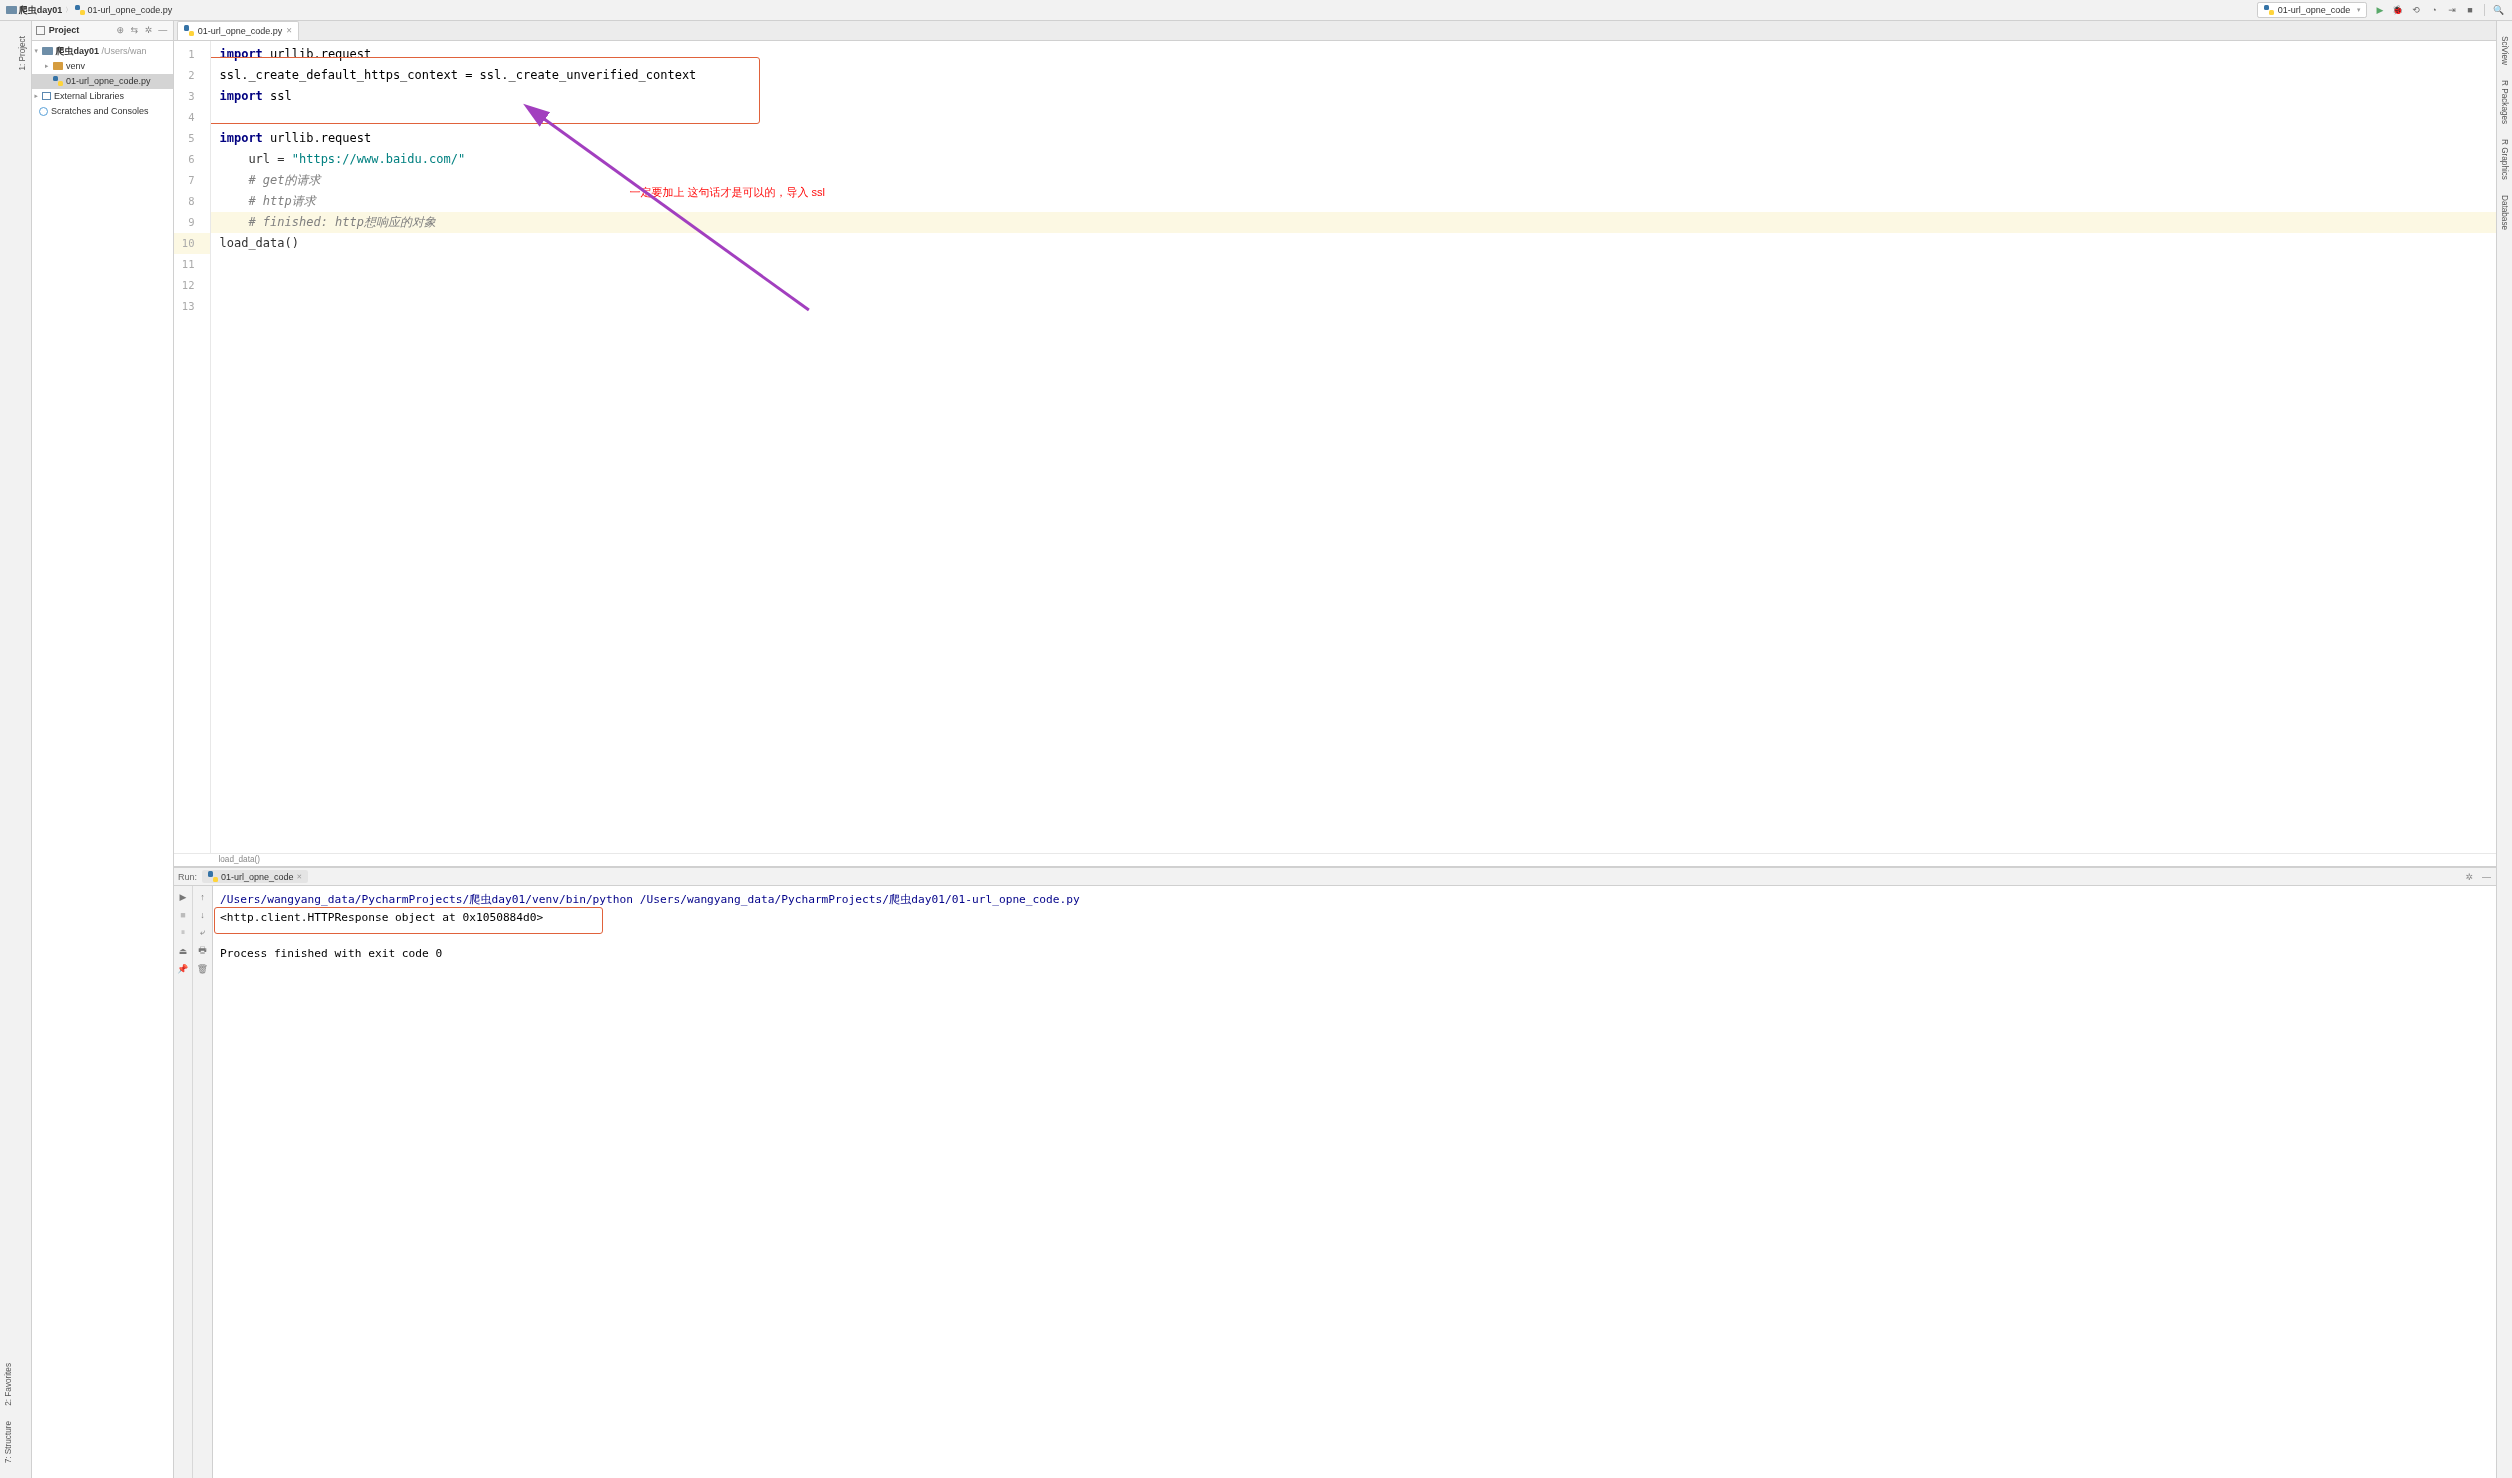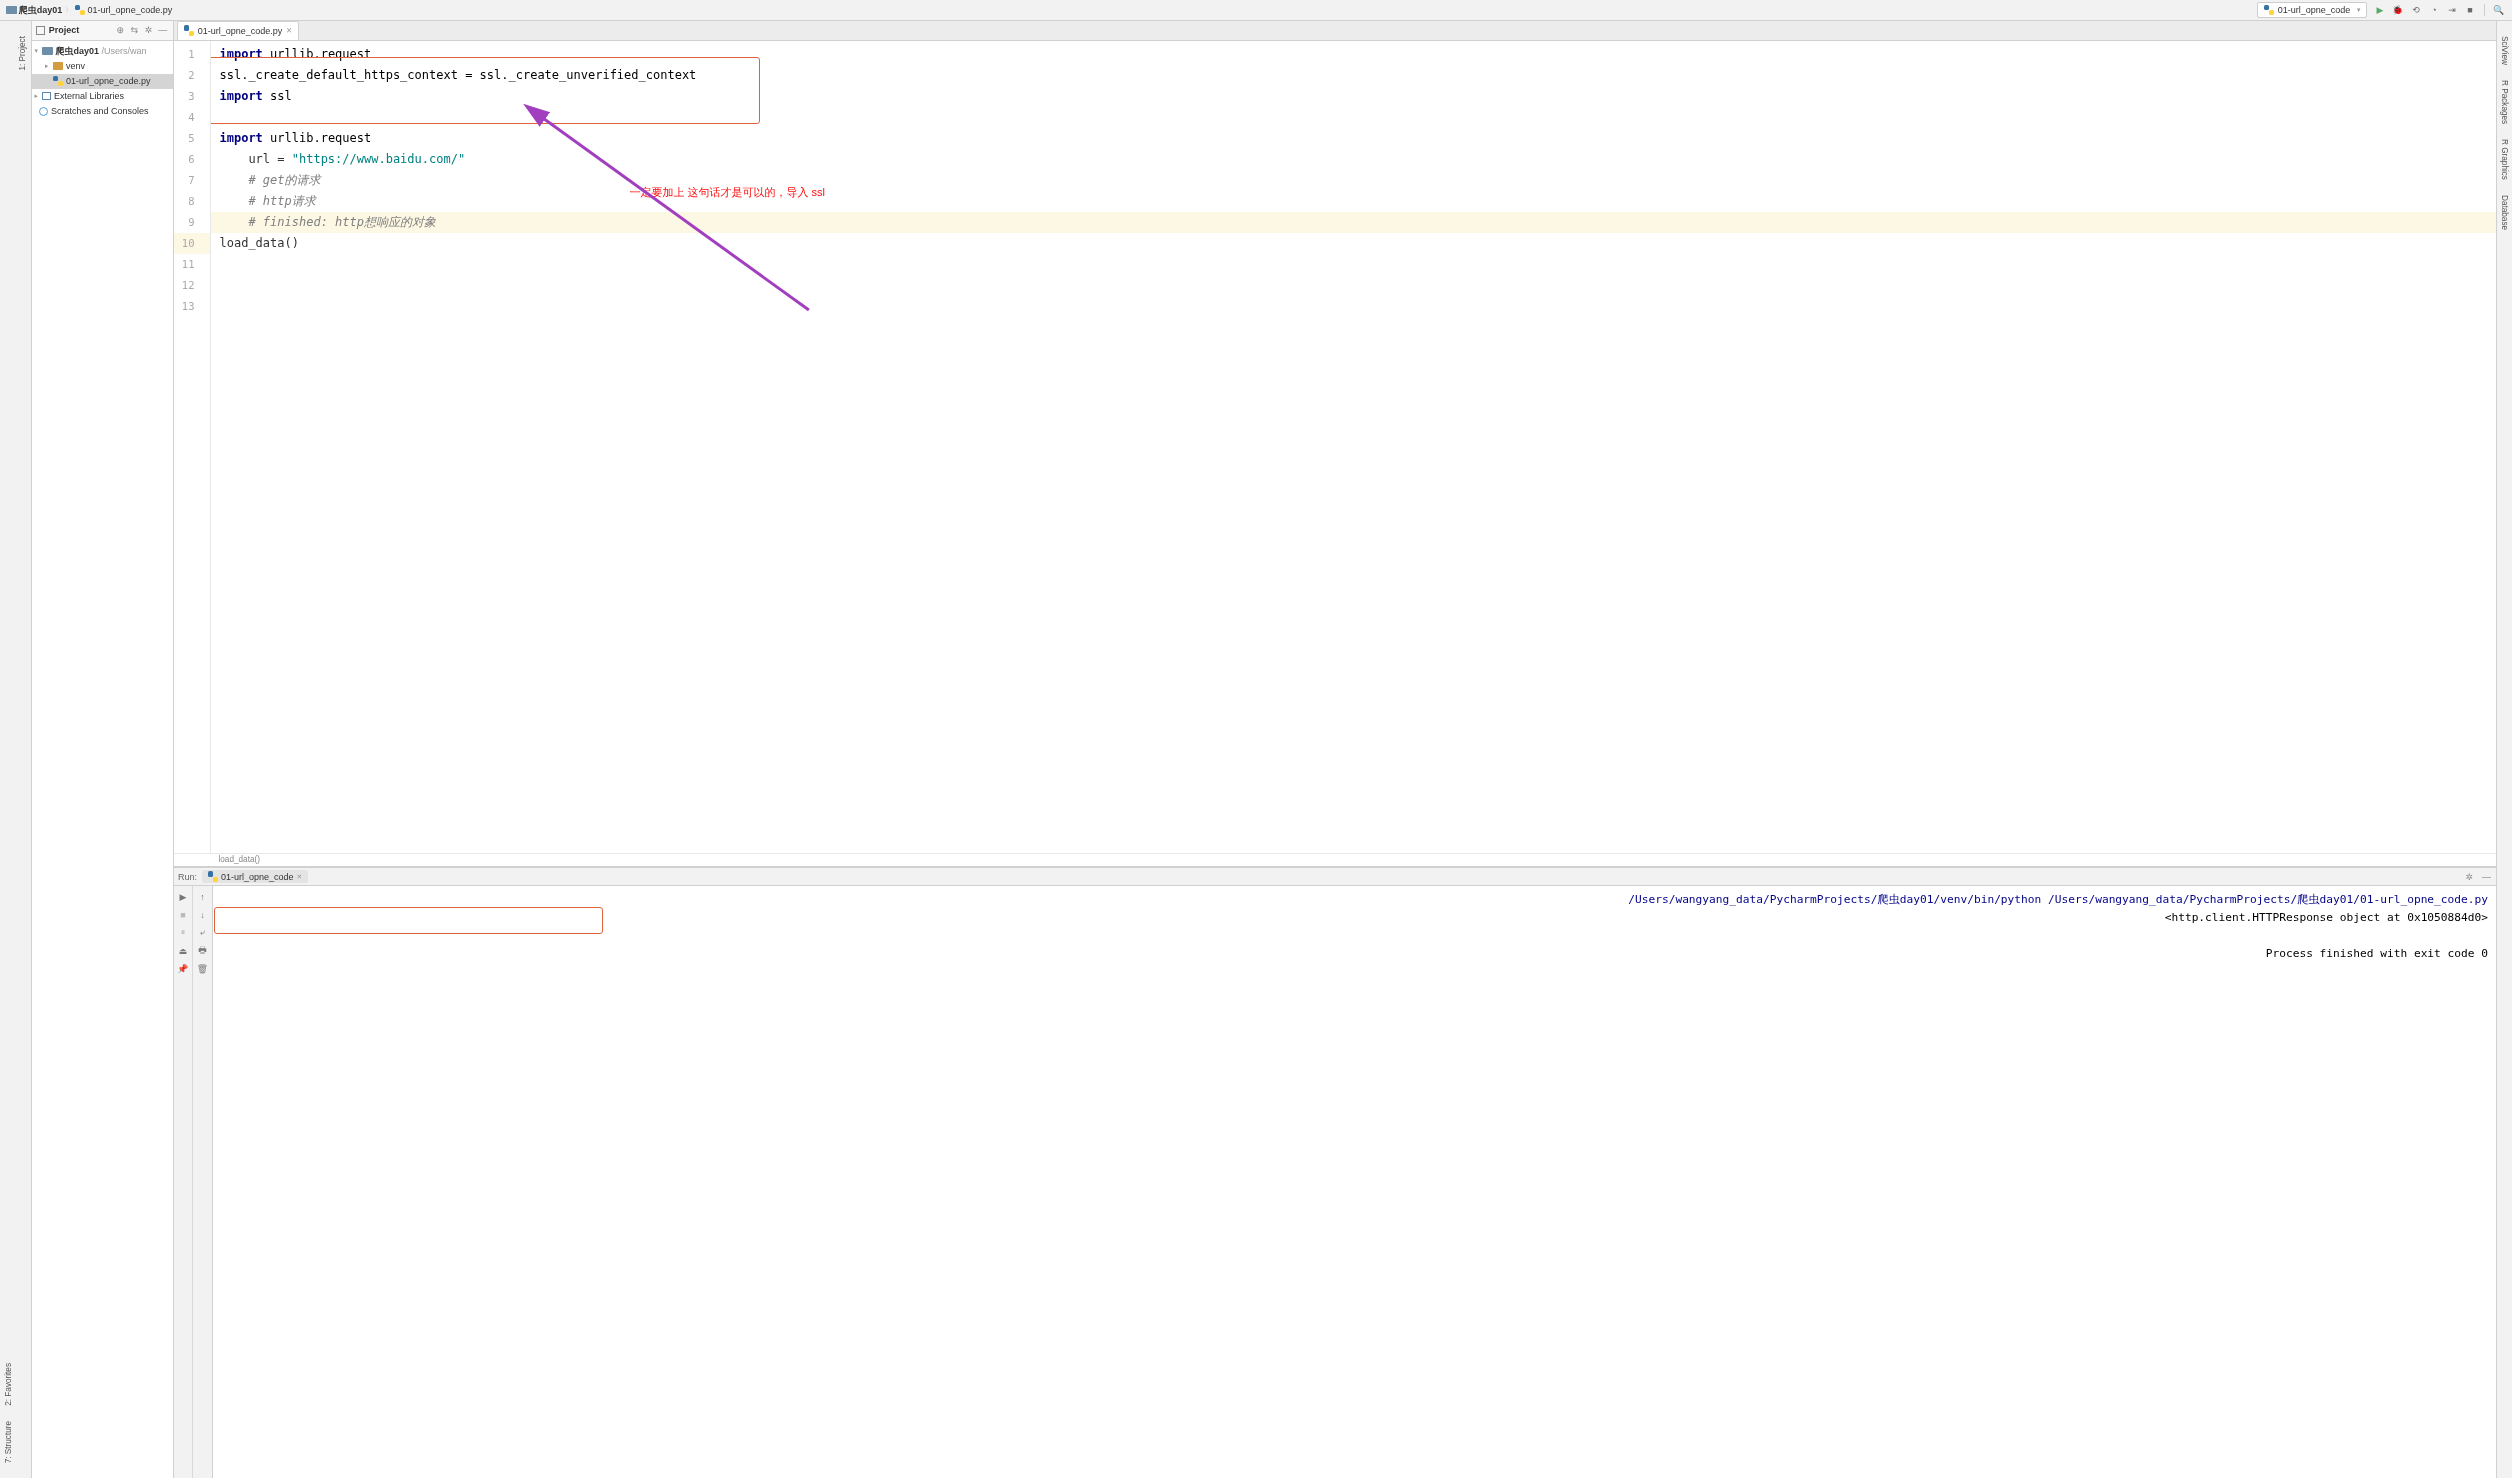--- a/index.html
+++ b/index.html
@@ -56,21 +56,21 @@
 .context-strip { height: 13.5px; border-top: 0.7px solid #e8e8e8; padding-left: 45px; font-size: 8.2px; color: #888; display: flex; align-items: center; background: #fff; }
 .run-panel { height: 42%; border-top: 2.2px solid #d0d0d0; background: #fff; display: flex; flex-direction: column; }
 .run-header { height: 18px; background: #f2f2f2; border-bottom: 0.7px solid #d0d0d0; display: flex; align-items: center; padding: 0 4.5px; gap: 4.5px; }
 .run-header .label { color: #666; }
 .run-tab { background: #e4e4e4; padding: 1.5px 6px; border-radius: 2.2px; display: flex; align-items: center; gap: 3px; }
 .run-body { flex: 1; display: flex; min-height: 0; }
 .run-sidebar { width: 39px; background: #f2f2f2; border-right: 0.7px solid #d0d0d0; display: flex; }
 .run-col { width: 19.5px; display: flex; flex-direction: column; align-items: center; padding-top: 4.5px; gap: 6px; }
 .run-col.r2 { border-left: 0.7px solid #d8d8d8; }
 .ric { width: 12px; height: 12px; display: flex; align-items: center; justify-content: center; color: #777; cursor: pointer; }
-.console { flex: 1; padding: 4.5px 7.5px; font-family: Menlo, Consolas, monospace; font-size: 11.2px; line-height: 18px; position: relative; overflow: auto; text-align: right; }
+.console { flex: 1; padding: 4.5px 7.5px; font-family: Menlo, Consolas, monospace; font-size: 11.2px; line-height: 18px; position: relative; overflow: auto; }
 .console .navy { color: #03038a; }
 .console .out { color: #000; }
 .btm-strip { position: fixed; left: 0; bottom: 0; width: 16.5px; height: 195px; display: flex; flex-direction: column; align-items: center; justify-content: flex-end; background: #f2f2f2; padding-bottom: 15px; gap: 15px; }
 .btm-strip .vlabel { writing-mode: vertical-rl; transform: rotate(180deg); font-size: 8.2px; color: #555; cursor: pointer; }
 </style>
 </head>
 <body>
 
 <div class="toolbar-top">
   <div class="breadcrumbs">

